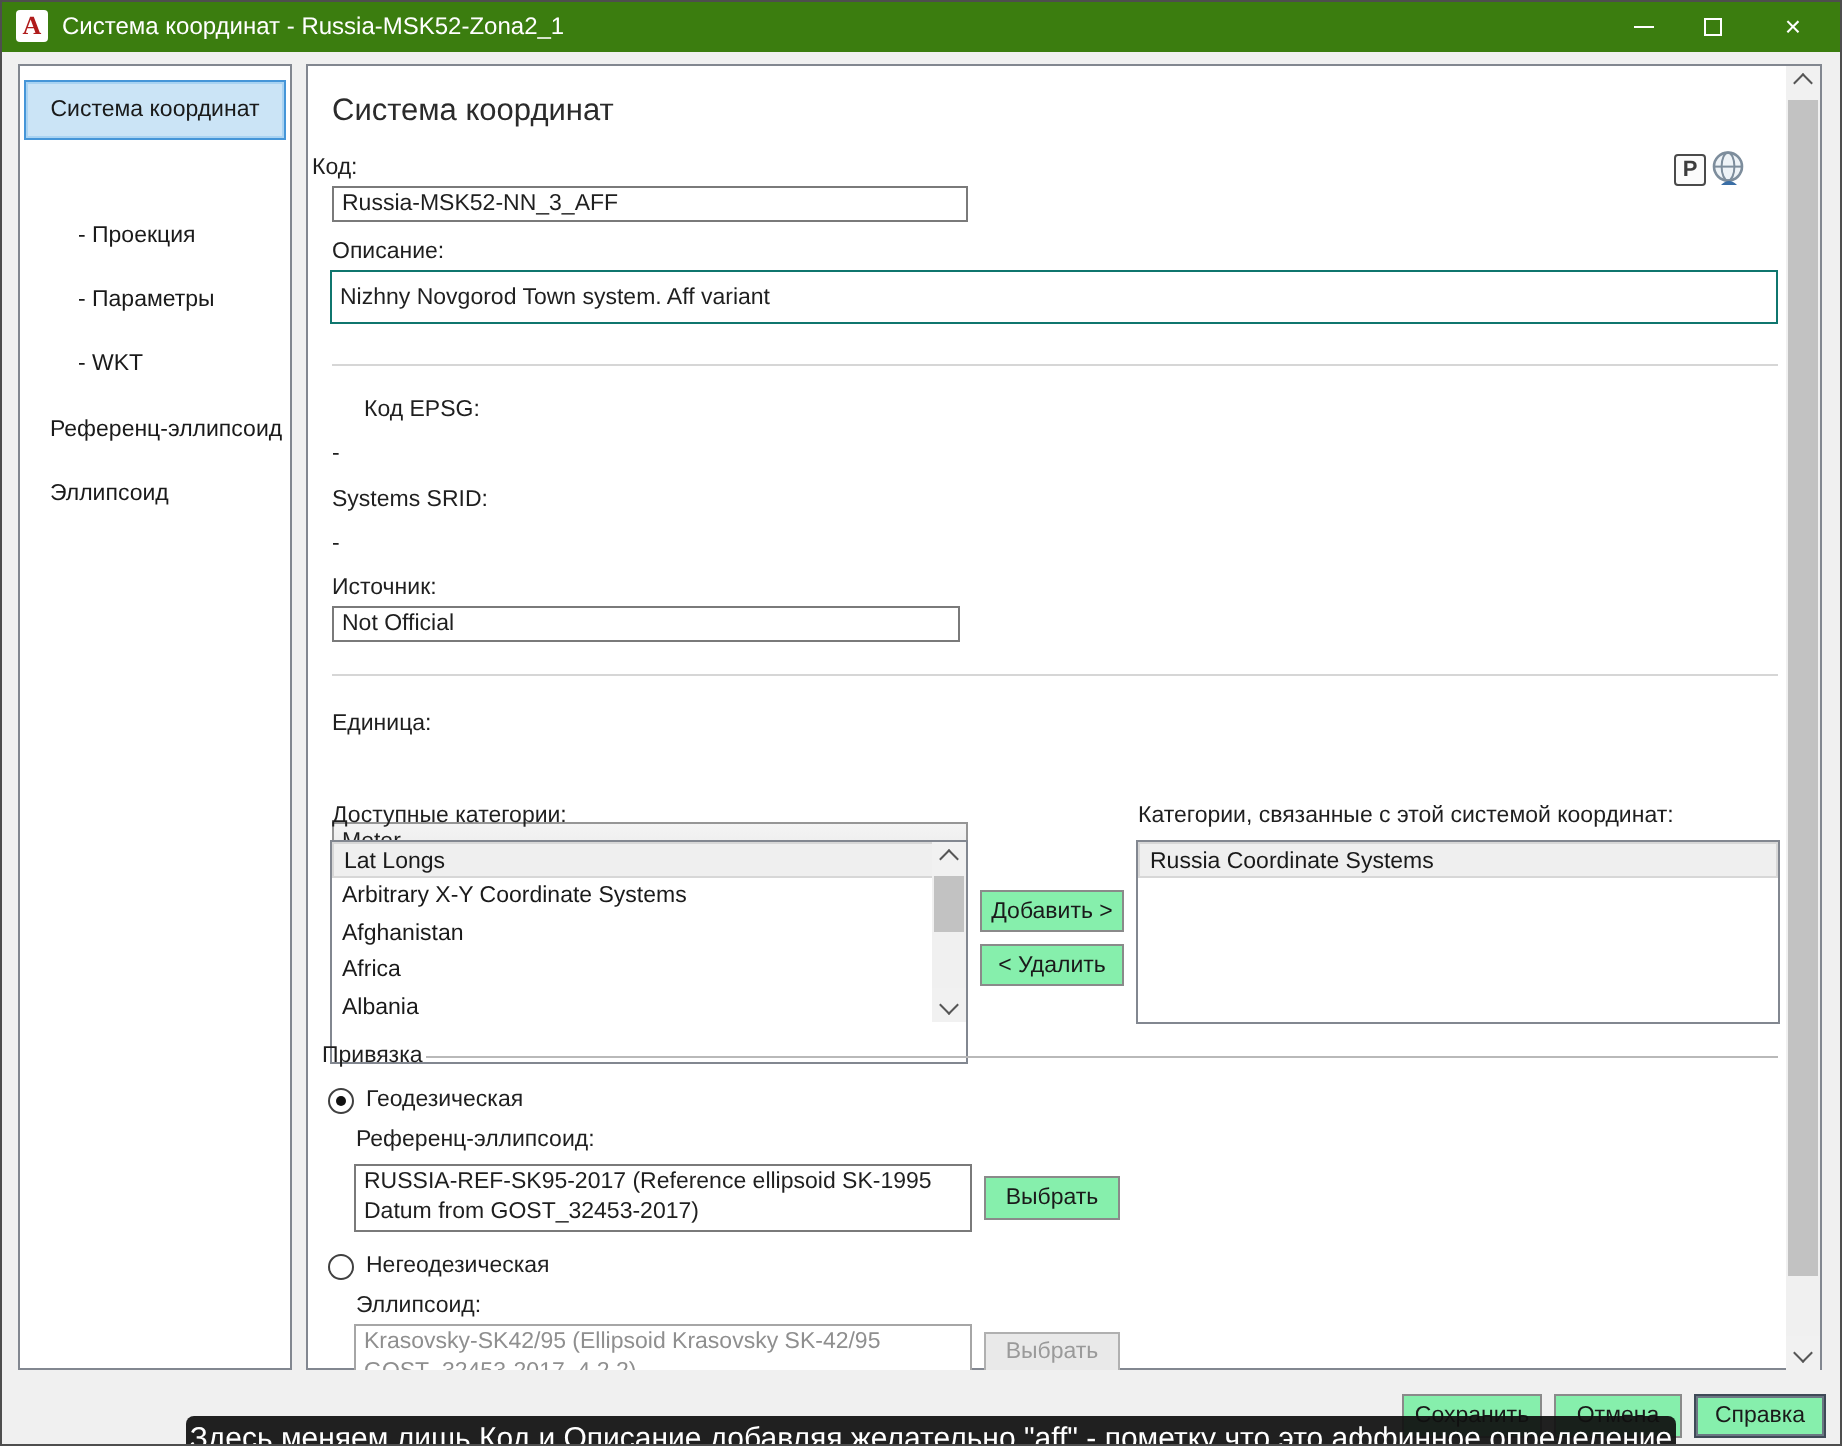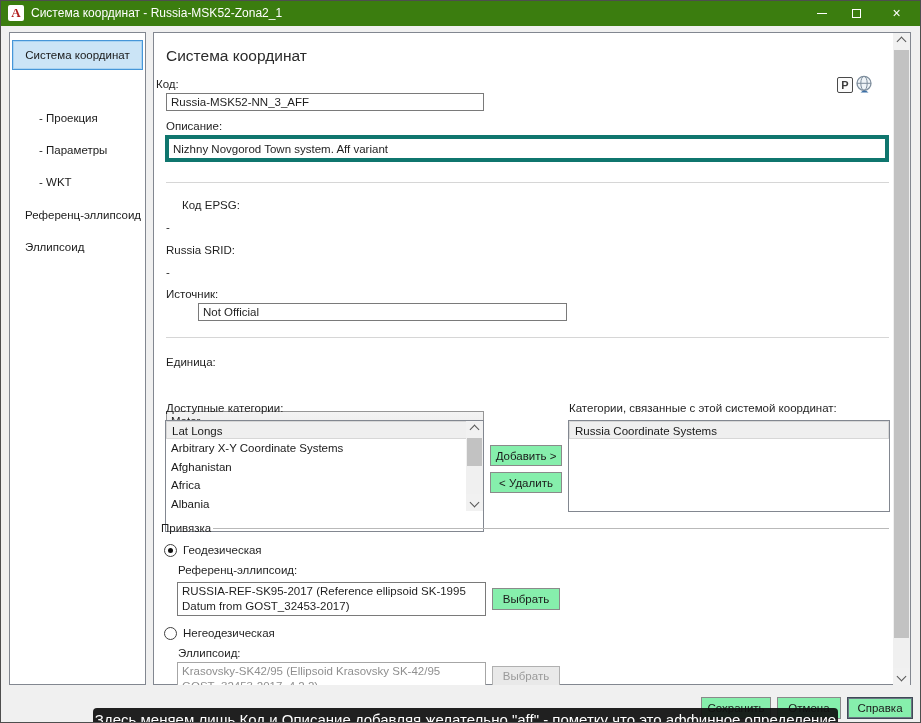--- a/index.html
+++ b/index.html
@@ -35,21 +35,21 @@
   
   .abs { position:absolute; }
   .label { font-size:11.5px; color:#1f1f1f; white-space:nowrap; }
   .value { font-size:11.5px; color:#1f1f1f; white-space:nowrap; }
   .h1 { font-size:15.5px; color:#2b2b2b; }
   .textbox { background:#fff; border:1px solid #7a7a7a; font-size:11.5px; color:#1f1f1f;
              padding:0 4px; display:flex; align-items:center; white-space:nowrap; overflow:hidden; }
   .textarea { background:#fff; border:1px solid #7a7a7a; font-size:11.5px; color:#1f1f1f;
               padding:1px 4px; line-height:15px; white-space:normal; overflow:hidden; }
   .textarea.disabled { border-color:#a6a6a6; color:#8f8f8f; }
-  .focus-blue { border:4px solid #0f766e; }
+  .focus-blue { border:1px solid #0f766e; }
   .sep { height:1px; background:#d6d6d6; }
   .btn { background:#86efac; border:1px solid #8a8a8a; font-size:11.5px; color:#1a1a1a;
          display:flex; align-items:center; justify-content:center; white-space:nowrap; }
   .btn.default { border:1px solid #3f4a57; box-shadow:inset 0 0 0 1px #6b7683; }
   .btn.disabled { background:#e9e9e9; border-color:#b0b0b0; color:#9a9a9a; }
 
   .combo { background:linear-gradient(#f4f4f4,#eaeaea); border:1px solid #969696; font-size:11.5px;
            color:#1f1f1f; display:flex; align-items:center; padding-left:4px;margin-top:37px; }
   .combo .chev-down { position:absolute; right:7px; top:7px; }
 
@@ -133,25 +133,25 @@
   </svg>
 
   <div class="abs label" style="left:165px; top:119px;">Описание:</div>
   <div class="abs textbox focus-blue" style="left:164px; top:134px; width:724px; height:27px;">Nizhny Novgorod Town system. Aff variant</div>
 
   <div class="abs sep" style="left:165px; top:181px; width:723px;"></div>
 
   <div class="abs label" style="left:181px; top:198px;">Код EPSG:</div>
   <div class="abs value" style="left:165px; top:220px;">-</div>
 
-  <div class="abs label" style="left:165px; top:243px;">Russia SRID:</div>
+  <div class="abs label" style="left:165px; top:243px;">Systems SRID:</div>
   <div class="abs value" style="left:165px; top:265px;">-</div>
 
   <div class="abs label" style="left:165px; top:287px;">Источник:</div>
-  <div class="abs textbox" style="left:165px; top:302px; width:369px; height:18px;margin-left:32px;">Not Official</div>
+  <div class="abs textbox" style="left:165px; top:302px; width:314px; height:18px;">Not Official</div>
 
   <div class="abs sep" style="left:165px; top:336px; width:723px;"></div>
 
   <div class="abs label" style="left:165px; top:355px;">Единица:</div>
   <div class="abs combo" style="left:165px; top:373px; width:318px; height:20px;">
     <span>Meter</span>
     <span class="chev-down"></span>
   </div>
 
   <div class="abs label" style="left:165px; top:401px;">Доступные категории:</div>

